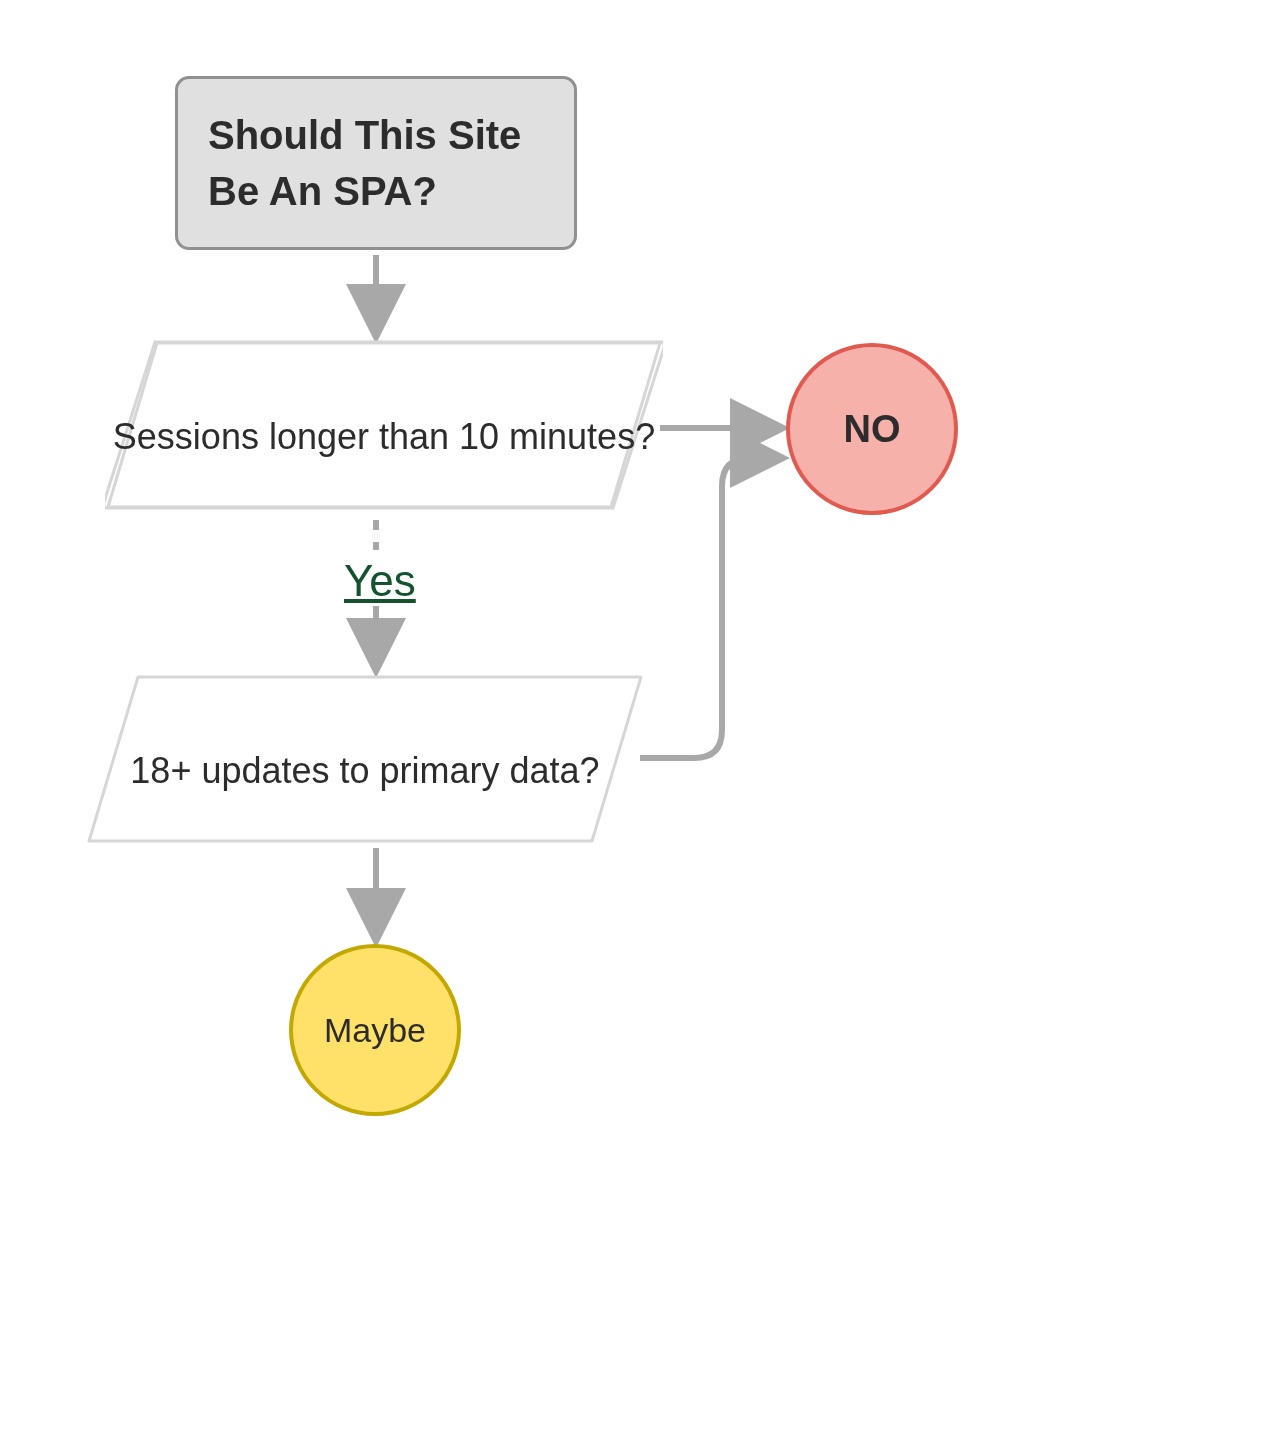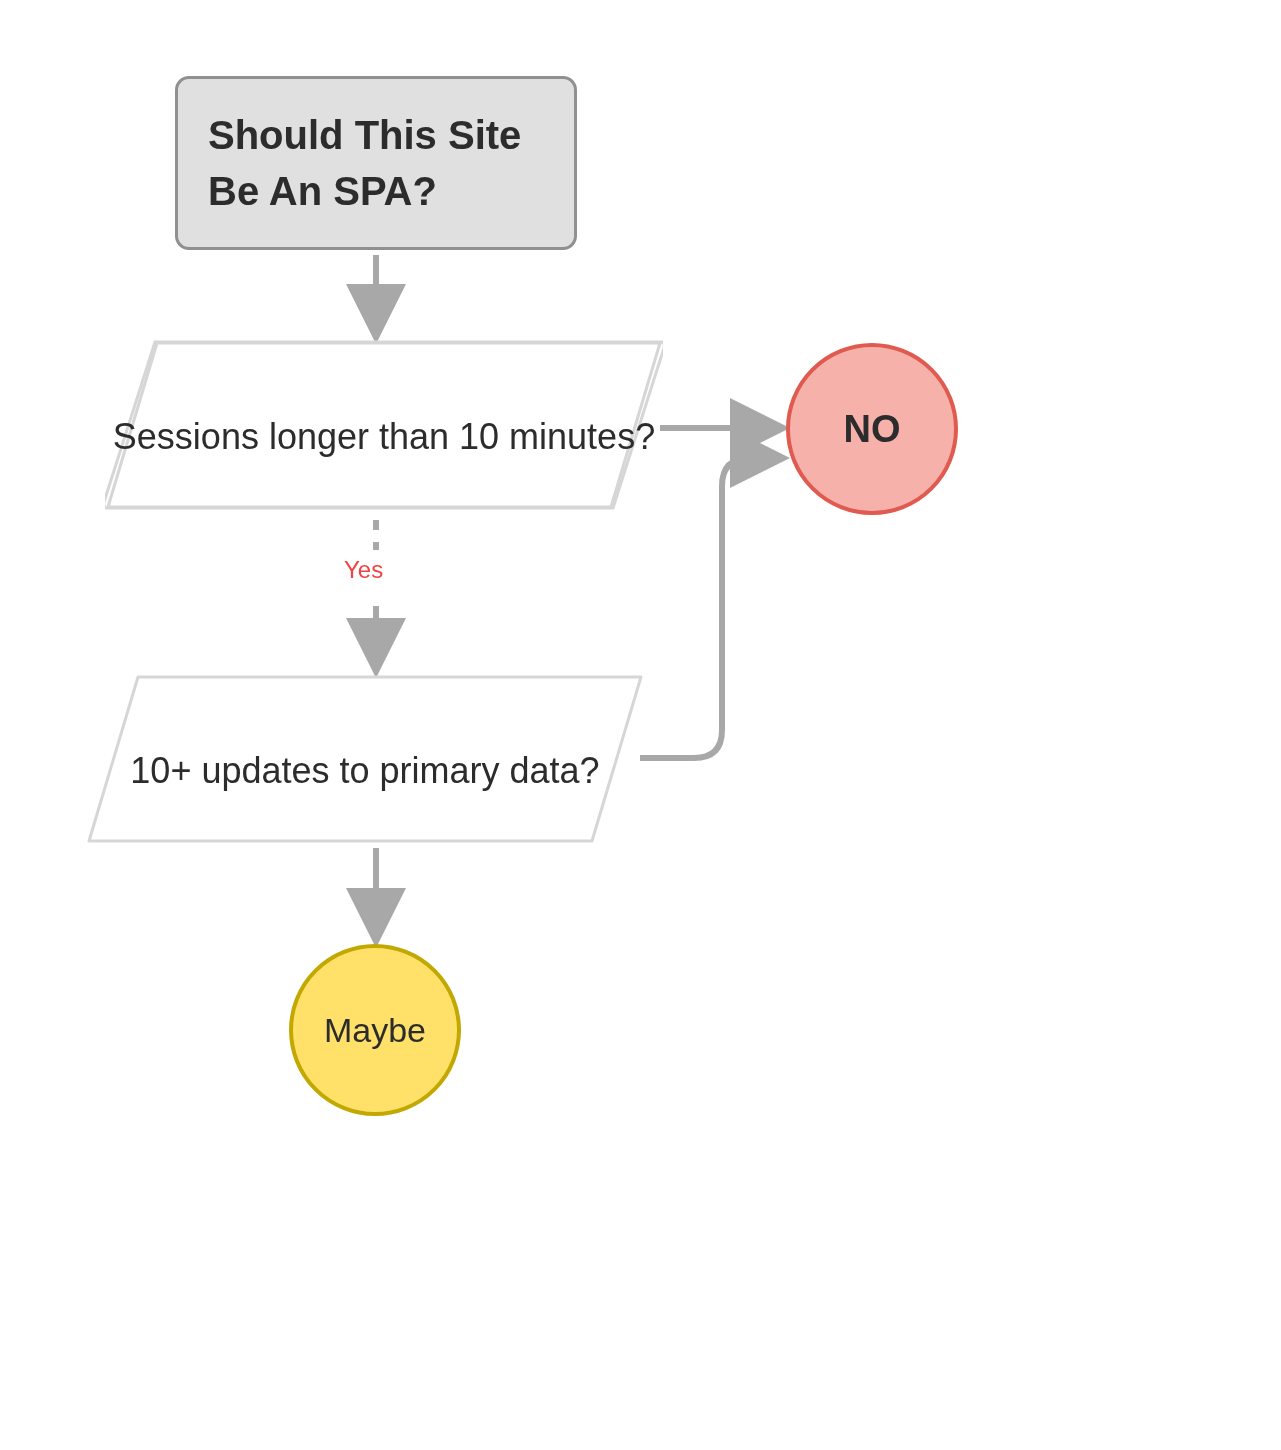--- a/index.html
+++ b/index.html
@@ -99,23 +99,24 @@
       width: 172px;
       height: 172px;
       background: #ffe169;
       border: 4px solid #c2a800;
       font-size: 34px;
       font-weight: 500;
     }
     
     .edge-label {
       position: absolute;
-      font-size: 24px;
+      font-size: 44px;
       font-weight: 400;
-      color: #ef4444;
+      color: #14532d;
+      text-decoration: underline;
     }
     
     svg.arrows {
       position: absolute;
       top: 0; left: 0;
       width: 1281px;
       height: 1450px;
       pointer-events: none;
     }
   </style>
@@ -156,21 +157,21 @@
     </svg>
     <div class="label">Sessions longer than 10 minutes?</div>
   </div>
 
   <div class="edge-label" style="left: 344px; top: 556px;">Yes</div>
 
   <div class="parallelogram decision2">
     <svg class="shape" viewBox="0 0 558 170" preserveAspectRatio="none">
       <polygon points="52,3 555,3 506,167 3,167" fill="#ffffff" stroke="#d6d6d6" stroke-width="3" stroke-linejoin="round"></polygon>
     </svg>
-    <div class="label">10+ updates to primary data?</div>
+    <div class="label">18+ updates to primary data?</div>
   </div>
 
   <div class="circle circle-no">
     <span>NO</span>
   </div>
 
   <div class="circle circle-maybe">
     <span>Maybe</span>
   </div>
 

